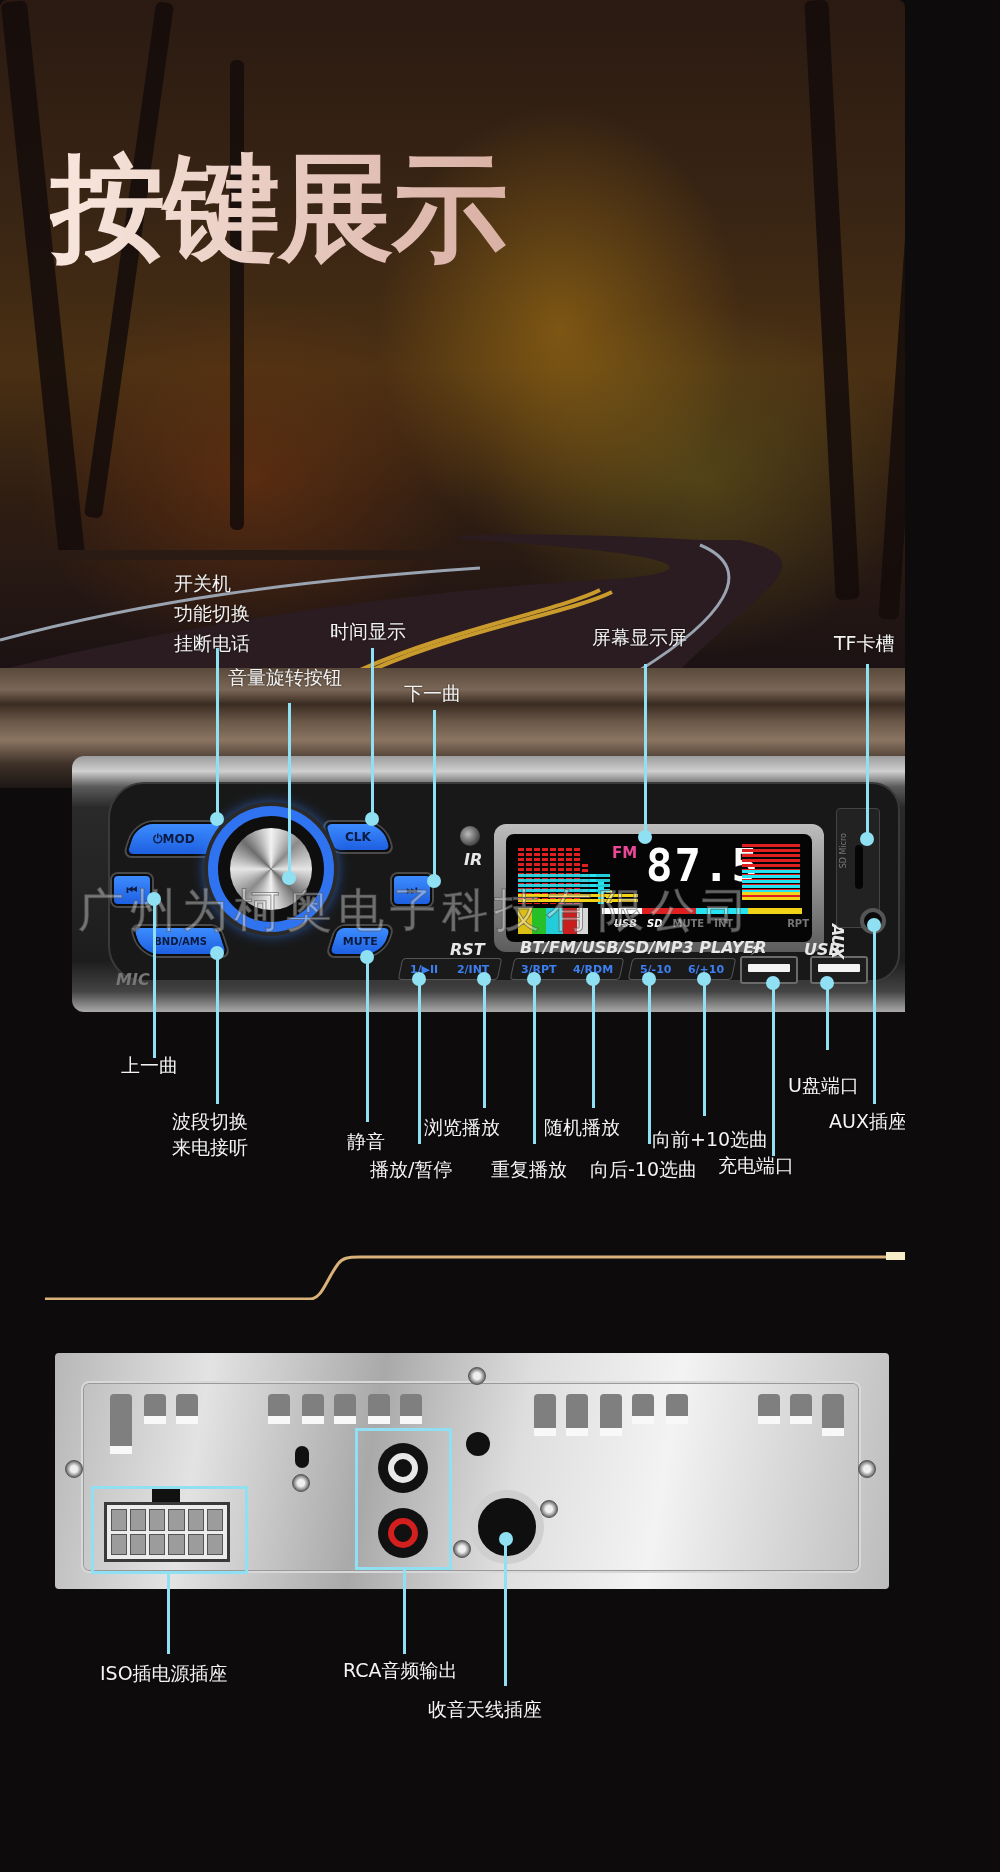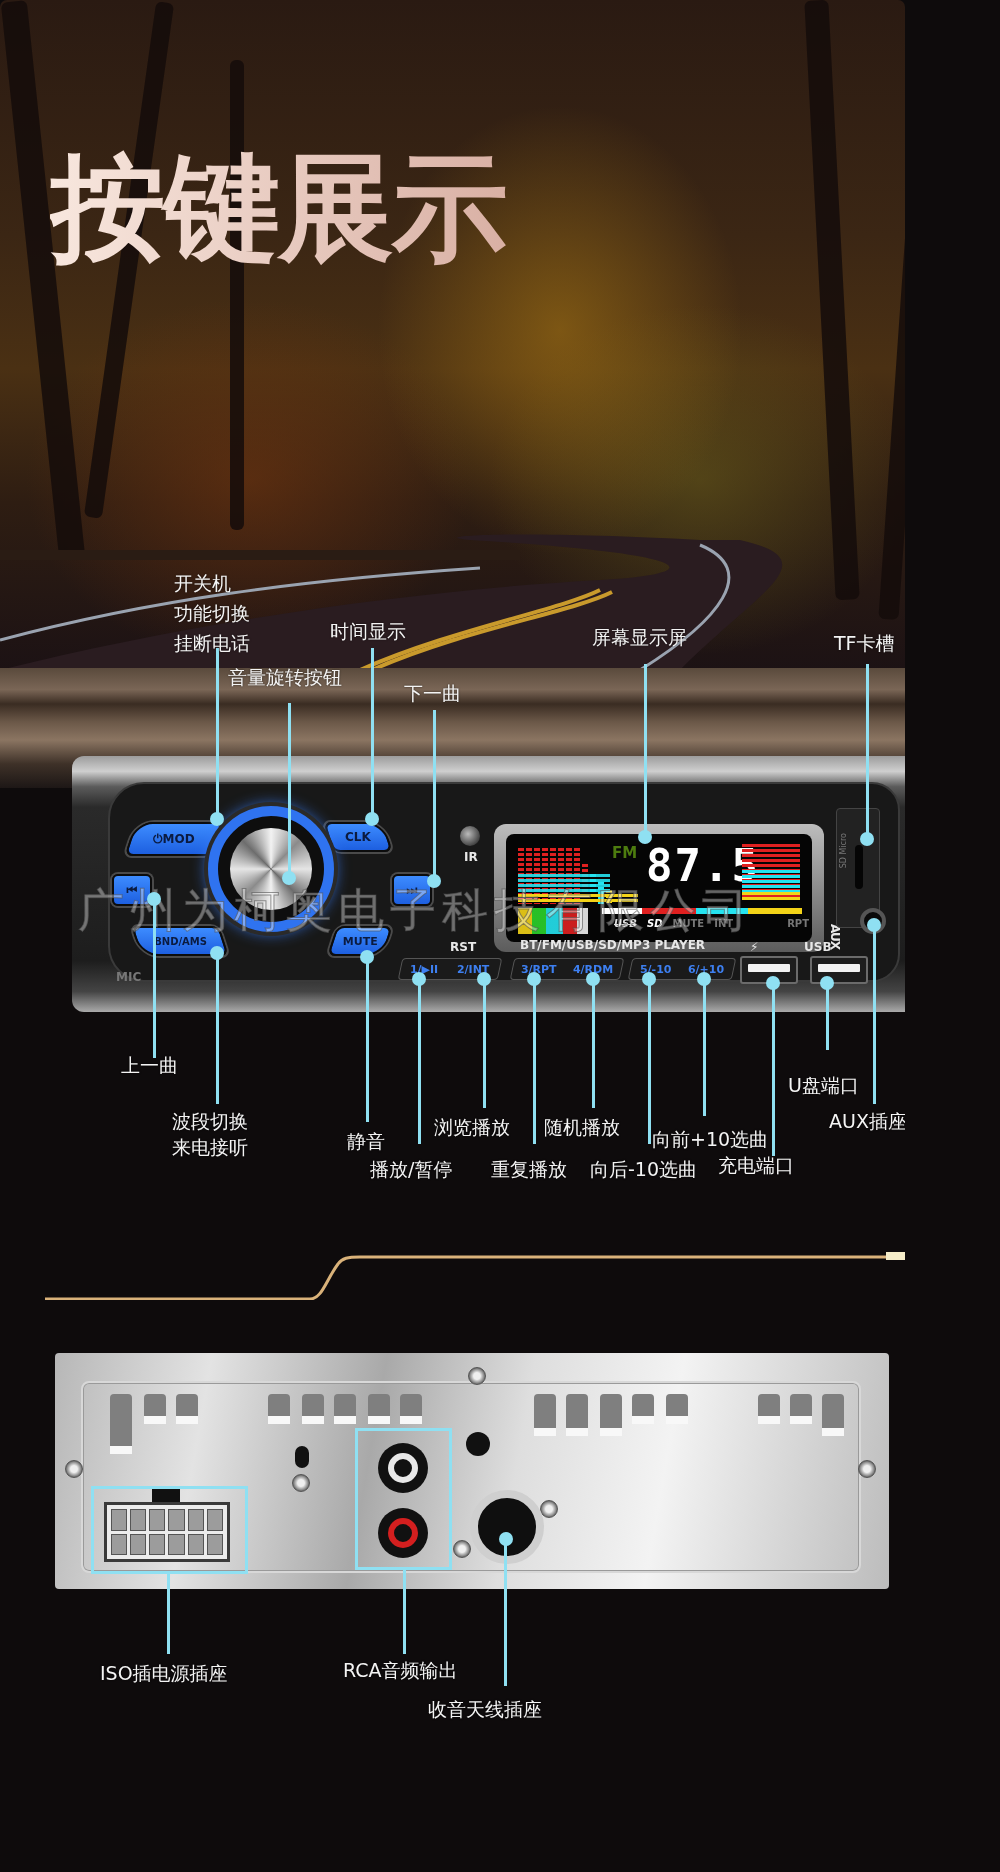--- a/index.html
+++ b/index.html
@@ -43,21 +43,21 @@
   .lcd-frame { position: absolute; left: 494px; top: 824px; width: 330px; height: 128px; background: linear-gradient(180deg, #bdbdbd, #5c5c5c); border-radius: 12px; }
   .lcd { position: absolute; left: 12px; top: 10px; width: 306px; height: 108px; background: #050505; border-radius: 8px; overflow: hidden; }
   .eq { position: absolute; display: flex; gap: 2px; align-items: flex-end; }
   .eq span { width: 6px; display: block; background: repeating-linear-gradient(180deg, currentColor 0 3px, transparent 3px 5px); }
   .seg { position: absolute; color: #ffffff; font-family: "DejaVu Sans Mono", monospace; font-size: 44px; font-weight: bold; letter-spacing: 2px; }
   .lcd-small { position: absolute; font-size: 10px; color: #777; font-weight: bold; }
   .preset-strip { position: absolute; height: 22px; background: #1a1a1a; border: 1px solid #555; border-radius: 4px; display: flex; align-items: center; justify-content: space-around; font-size: 11px; color: #3d7ff0; font-weight: bold; transform: skewX(-12deg); }
   .preset-strip > span { transform: skewX(12deg); }
   .usb-port { position: absolute; width: 58px; height: 28px; background: #1d1d1d; border: 2px solid #6b6b6b; border-radius: 3px; }
   .usb-port::after { content: ""; position: absolute; left: 6px; top: 6px; width: 42px; height: 8px; background: #f3f3f3; border-radius: 1px; }
-  .tiny { position: absolute; color: #e8e8e8; font-size: 12px; font-weight: bold; }
+  .tiny { position: absolute; color: #e8e8e8; font-size: 16px; font-weight: bold; font-style: italic; }
 
   .watermark { position: absolute; left: 78px; top: 880px; font-size: 46px; color: rgba(255,255,255,0.38); letter-spacing: 6px; white-space: nowrap; -webkit-text-stroke: 1px rgba(80,80,80,.6); }
 
   
   .divider { position: absolute; left: 0; top: 1240px; width: 1000px; height: 60px; }
 
   
   .back { position: absolute; left: 55px; top: 1353px; width: 834px; height: 236px;
     background: linear-gradient(100deg, #b7b7b7 0%, #e3e3e3 18%, #a9a9a9 38%, #dedede 55%, #f3f3f3 72%, #bcbcbc 100%); border-radius: 4px; }
   .back-inner { position: absolute; left: 26px; top: 28px; width: 780px; height: 192px; border: 2px solid #d8d8d8; border-radius: 8px; box-shadow: inset 0 0 0 1px #9a9a9a; }
@@ -138,21 +138,21 @@
           <span style="height:56px;color:#e02020;"></span>
           <span style="height:56px;color:#e02020;"></span>
           <span style="height:56px;color:#e02020;"></span>
           <span style="height:40px;color:#e02020;"></span>
           <span style="height:30px;color:#25e3f0;"></span>
           <span style="height:22px;color:#25e3f0;"></span>
           <span style="height:14px;color:#f3d318;"></span>
       </div>
       <div style="position:absolute;left:12px;top:40px;width:92px;height:28px;background:repeating-linear-gradient(180deg,#25e3f0 0 3px,transparent 3px 5px);opacity:.9;"></div>
       <div style="position:absolute;left:12px;top:60px;width:120px;height:10px;background:repeating-linear-gradient(180deg,#f3d318 0 3px,transparent 3px 5px);"></div>
-      <span style="position:absolute;left:106px;top:10px;color:#4d7c0f;font-weight:bold;font-size:15px;">FM</span>
+      <span style="position:absolute;left:106px;top:10px;color:#ec4899;font-weight:bold;font-size:15px;">FM</span>
       <span class="seg" style="left:140px;top:6px;">87.5</span>
       <div style="position:absolute;left:236px;top:10px;width:58px;height:56px;background:repeating-linear-gradient(180deg,#e02020 0 3px,transparent 3px 5px);"></div>
       <div style="position:absolute;left:236px;top:36px;width:58px;height:22px;background:repeating-linear-gradient(180deg,#25e3f0 0 3px,transparent 3px 5px);"></div>
       <div style="position:absolute;left:236px;top:58px;width:58px;height:10px;background:repeating-linear-gradient(180deg,#f3d318 0 3px,transparent 3px 5px);"></div>
       <div style="position:absolute;left:12px;top:74px;width:70px;height:26px;background:linear-gradient(90deg,#f3d318 0 20%,#2bd42b 20% 40%,#25e3f0 40% 65%,#e02020 65% 85%,#eee 85%);opacity:.9;"></div>
       <div style="position:absolute;left:96px;top:74px;width:200px;height:6px;background:linear-gradient(90deg,#fff 0 20%,#e02020 20% 47%,#25e3f0 47% 73%,#f3d318 73%);"></div>
       <div style="position:absolute;left:108px;top:84px;display:flex;gap:10px;">
         <span class="lcd-small" style="position:static;color:#ddd;text-decoration:line-through;font-style:italic;">USB</span>
         <span class="lcd-small" style="position:static;color:#fff;font-style:italic;">SD</span>
         <span class="lcd-small" style="position:static;">MUTE</span>
@@ -235,21 +235,21 @@
   <div class="lbl" style="left:228px;top:664px;">音量旋转按钮</div>
   <div class="lbl" style="left:330px;top:618px;">时间显示</div>
   <div class="lbl" style="left:404px;top:680px;">下一曲</div>
   <div class="lbl" style="left:592px;top:624px;">屏幕显示屏</div>
   <div class="lbl" style="left:834px;top:630px;">TF卡槽</div>
   <div class="lbl" style="left:121px;top:1052px;">上一曲</div>
   <div class="lbl" style="left:172px;top:1108px;white-space:pre;">波段切换
 来电接听</div>
   <div class="lbl" style="left:347px;top:1128px;">静音</div>
   <div class="lbl" style="left:370px;top:1156px;">播放/暂停</div>
-  <div class="lbl" style="left:434px;top:1114px;">浏览播放</div>
+  <div class="lbl" style="left:424px;top:1114px;">浏览播放</div>
   <div class="lbl" style="left:491px;top:1156px;">重复播放</div>
   <div class="lbl" style="left:544px;top:1114px;">随机播放</div>
   <div class="lbl" style="left:590px;top:1156px;">向后-10选曲</div>
   <div class="lbl" style="left:652px;top:1126px;">向前+10选曲</div>
   <div class="lbl" style="left:718px;top:1152px;">充电端口</div>
   <div class="lbl" style="left:788px;top:1052px;margin-top:20px;">U盘端口</div>
   <div class="lbl" style="left:829px;top:1108px;">AUX插座</div>
 
   <svg class="divider" viewBox="0 0 1000 60">
     <path d="M45 59 L 310 59 C 322 59, 326 40, 338 24 C 342 18, 348 17, 360 17 L 950 17" stroke="#d9b27a" stroke-width="3" fill="none"></path>

